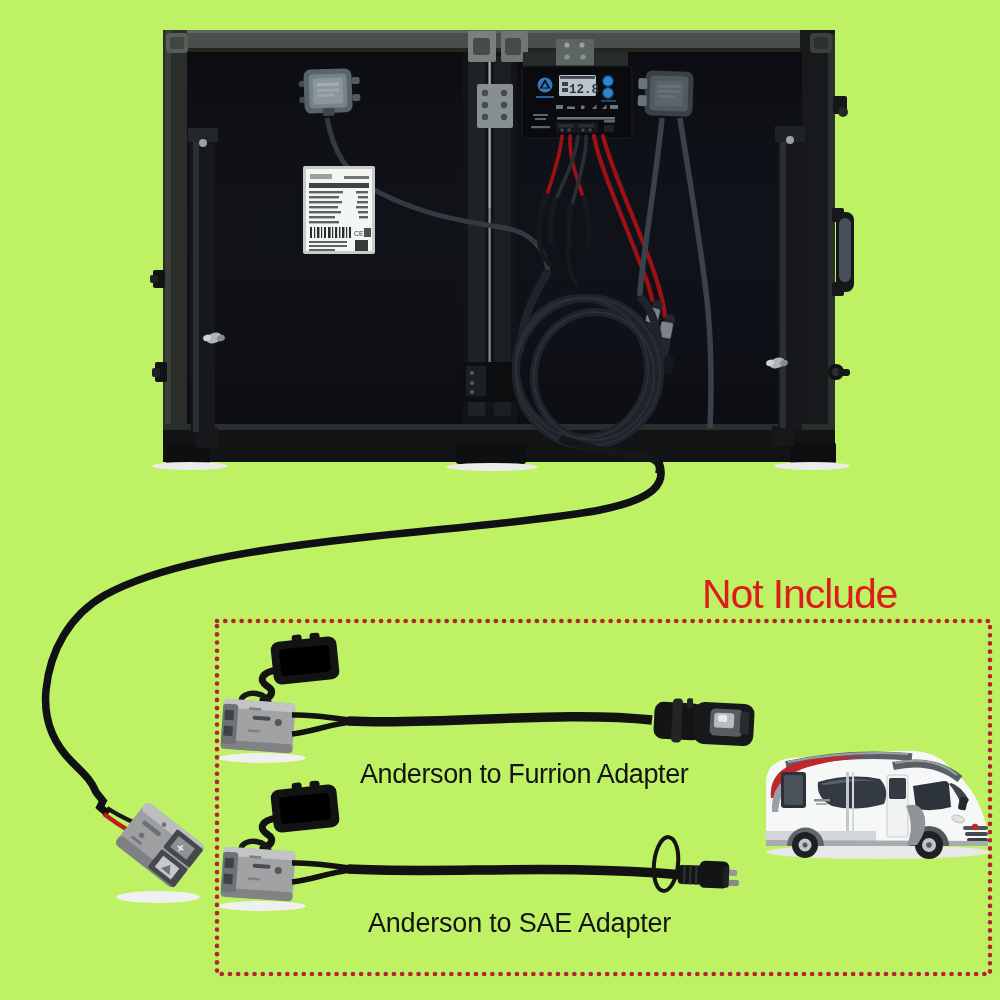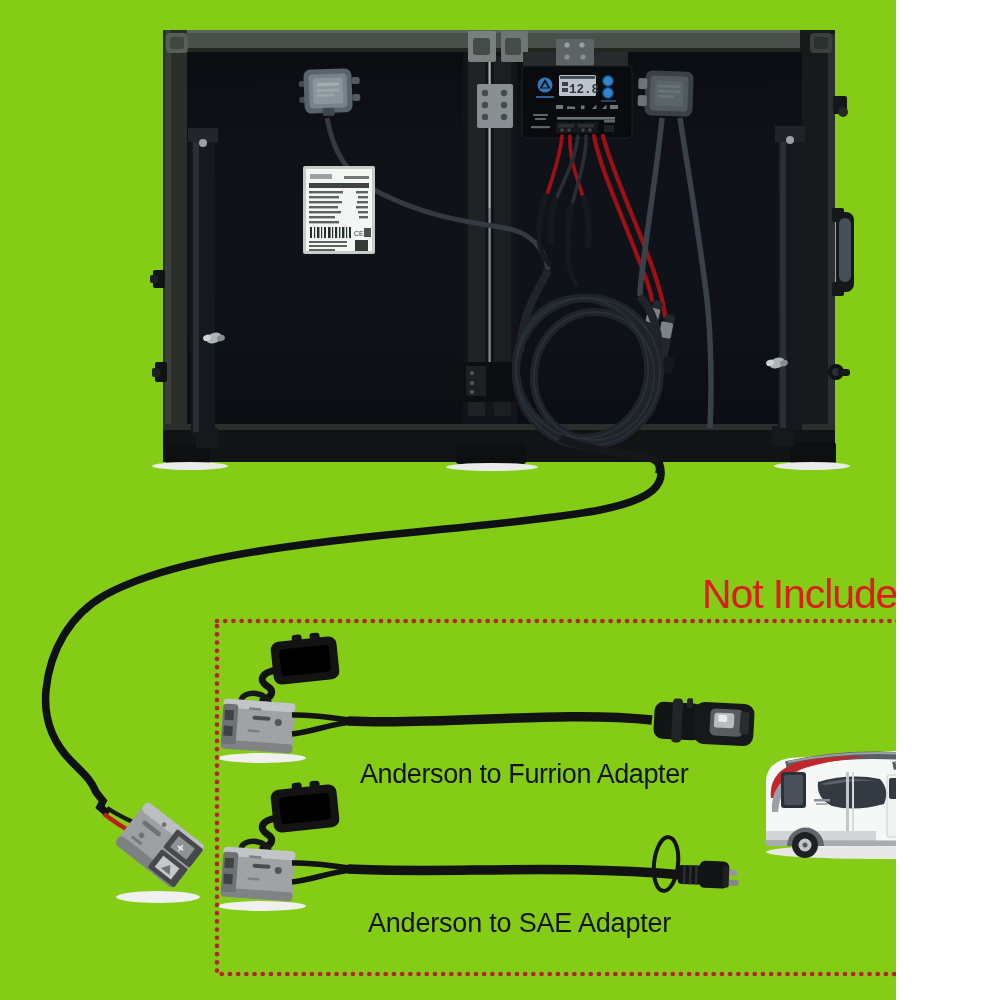--- a/index.html
+++ b/index.html
@@ -1,16 +1,16 @@
 <!DOCTYPE html>
 <html><head>
 <meta charset="utf-8">
 <style>
   html,body{margin:0;padding:0;background:#ffffff;}
-  #page{position:relative;width:896px;height:1000px;background:#84cc16;overflow:hidden;
+  #page{position:relative;width:1000px;height:1000px;background:#bef264;overflow:hidden;
         font-family:"Liberation Sans", sans-serif;}
   svg{position:absolute;top:0;left:0;}
 </style>
 </head>
 <body>
 <div id="page">
 <svg width="1000" height="1000" viewBox="0 0 1000 1000">
 
   <g id="panel">
 

